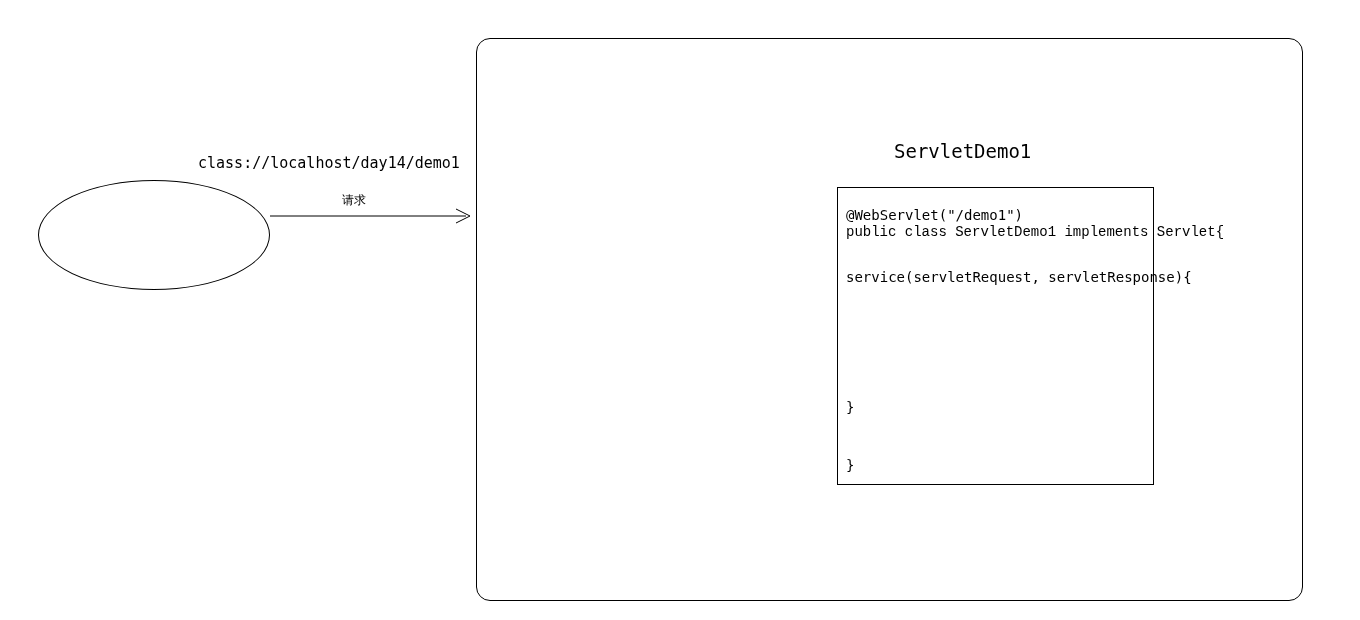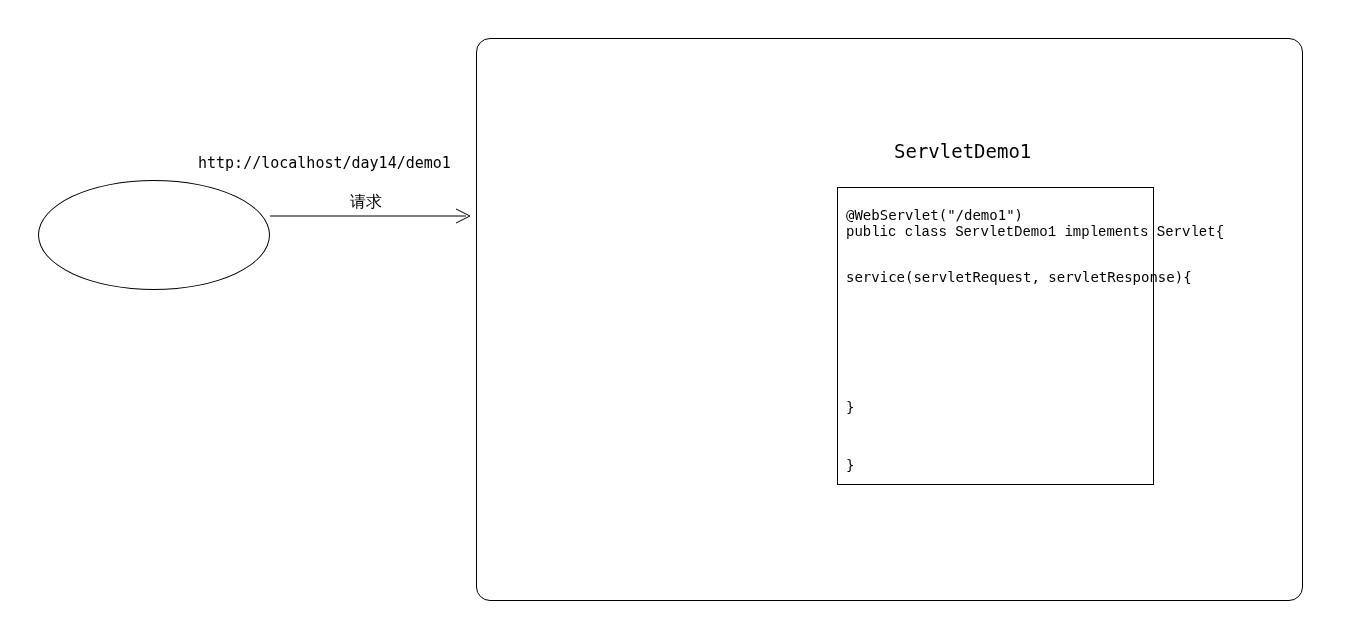--- a/index.html
+++ b/index.html
@@ -24,23 +24,23 @@
     .url-label {
       position: absolute;
       left: 198px;
       top: 154px;
       font-family: "SimSun", monospace;
       font-size: 15px;
       white-space: nowrap;
     }
     .request-label {
       position: absolute;
-      left: 350px;
+      left: 342px;
       top: 192px;
-      font-size: 16px;
+      font-size: 12px;
     }
     .arrow-svg {
       position: absolute;
       left: 270px;
       top: 206px;
       width: 206px;
       height: 20px;
       pointer-events: none;
     }
     .container-box {
@@ -77,21 +77,21 @@
     .code-line2 { position: absolute; left: 8px; top: 35px; font-family: Liberation Mono, monospace; }
     .code-line3 { position: absolute; left: 8px; top: 80px; }
     .code-line4 { position: absolute; left: 8px; top: 210px; }
     .code-line5 { position: absolute; left: 8px; top: 268px; }
   </style>
 </head>
 <body>
 
 <div class="ellipse"></div>
 
-<div class="url-label">http://localhost/day14/demo1</div>
+<div class="url-label">class://localhost/day14/demo1</div>
 
 <div class="request-label">请求</div>
 
 <svg class="arrow-svg" viewBox="0 0 206 20">
   <line x1="0" y1="10" x2="196" y2="10" stroke="#000" stroke-width="1"></line>
   <polyline points="186,3 200,10 186,17" fill="none" stroke="#000" stroke-width="1"></polyline>
 </svg>
 
 <div class="container-box"></div>
 

